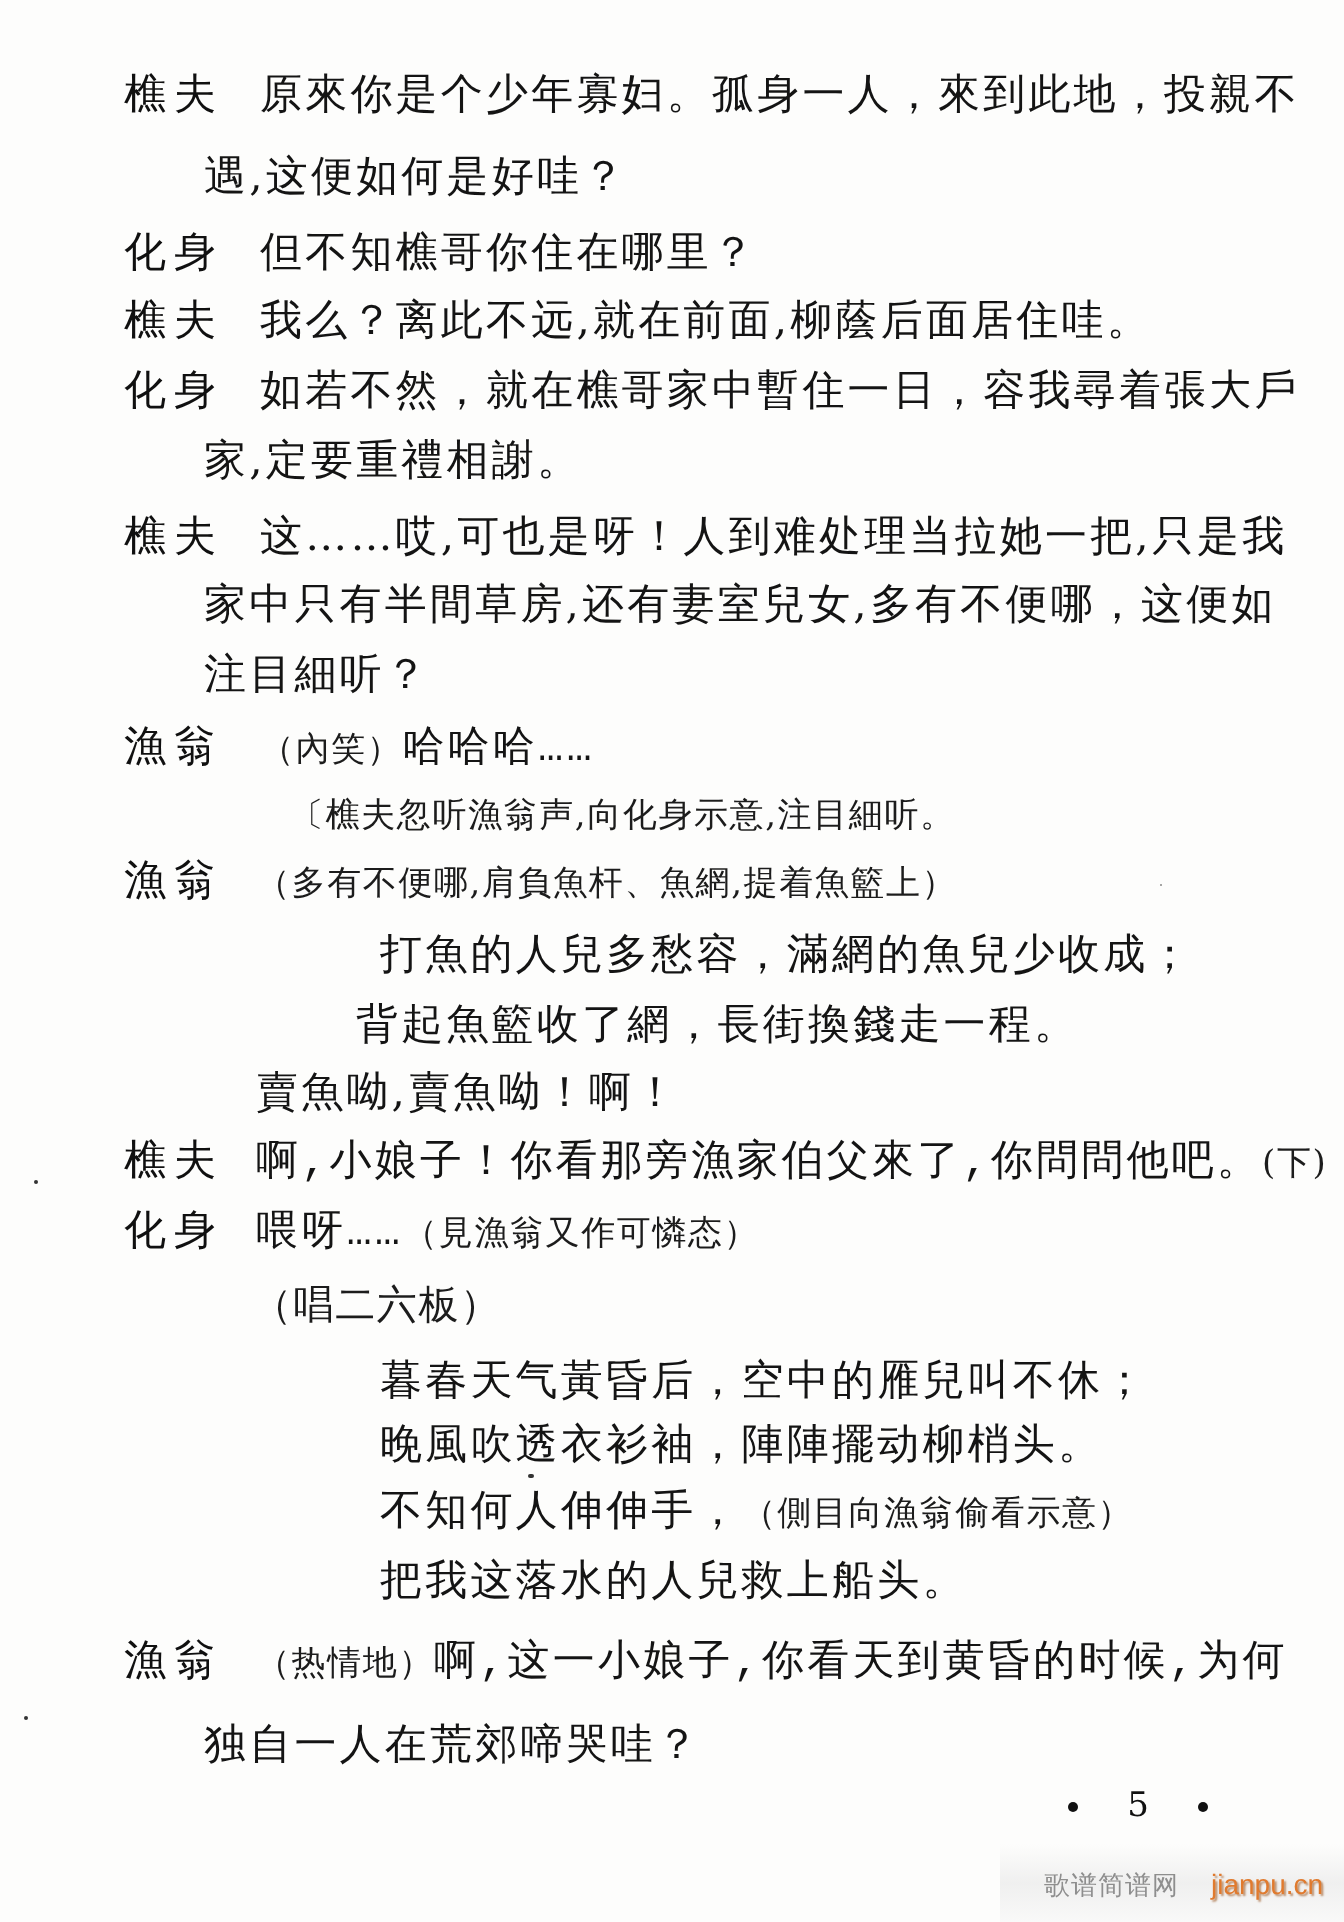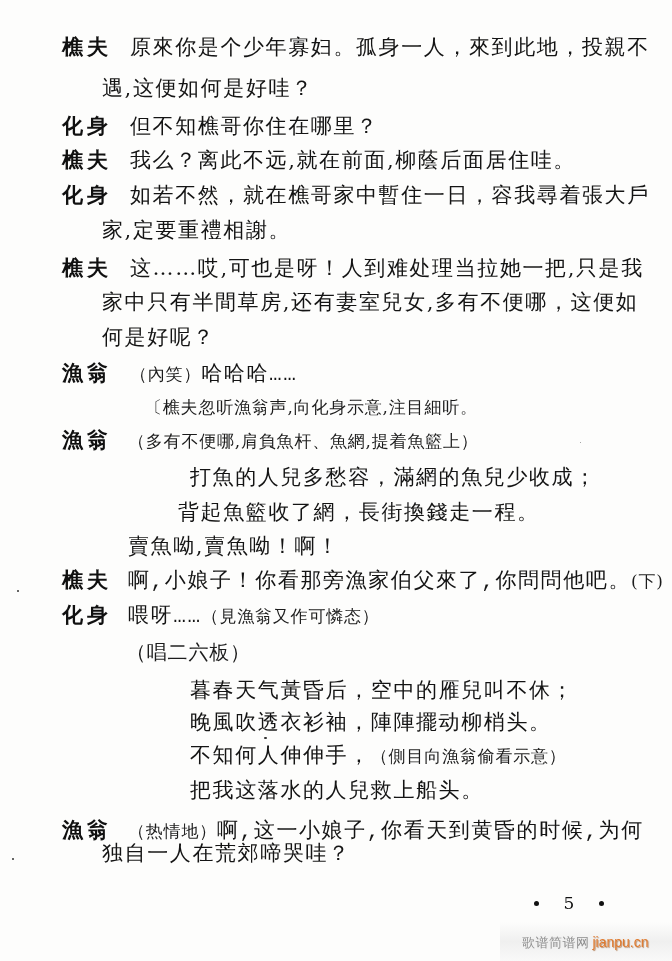--- a/index.html
+++ b/index.html
@@ -10,40 +10,40 @@
     font-family: "DejaVu Serif", "Liberation Serif", serif;
   }
   .line {
     position: absolute; white-space: nowrap;
     height: 26px; line-height: 26px;
     font-size: 21px; letter-spacing: 1.6px;
   }
   .spk {
     position: absolute; white-space: nowrap;
     height: 26px; line-height: 26px;
-    left: 62px; font-size: 21px; letter-spacing: 4px; font-weight: bold; color: #101010;
+    left: 62px; font-size: 21px; letter-spacing: 4px; font-weight: normal; color: #101010;
   }
   .dir { font-size: 17px; letter-spacing: 0.8px; color: #1c1c1c; }
   .txt { font-size: 21px; letter-spacing: 1.6px; font-family: Liberation Mono, monospace; }
   .pagenum {
     position: absolute; left: 534px; top: 892px; width: 70px; height: 22px;
     display: flex; align-items: center; justify-content: space-between;
     font-size: 17px; color: #111;
   }
   .bullet { width: 5px; height: 5px; border-radius: 50%; background: #111; display: inline-block; }
   .wm-band {
     position: absolute; left: 500px; top: 922px; width: 172px; height: 39px;
     background: linear-gradient(to bottom, rgba(240,240,240,0) 0%, rgba(236,236,236,0.8) 50%, rgba(240,240,240,0.3) 100%);
   }
   .wm {
     position: absolute; left: 522px; top: 933px; white-space: nowrap;
     font-size: 13px; line-height: 18px;
   }
   .wm-cn { color: #8e8e8e; font-family: Liberation Sans, sans-serif; letter-spacing: 0.5px; }
-  .wm-en { font-family: "Liberation Sans", sans-serif; font-size: 14px; margin-left: 3px; text-shadow: 1px 1px 1px #b98d6a; }
+  .wm-en { font-family: "Liberation Sans", sans-serif; font-size: 14px; margin-left: 16px; text-shadow: 1px 1px 1px #b98d6a; }
   .speck { position: absolute; width: 2px; height: 2px; background: #333; border-radius: 1px; }
 </style>
 </head>
 <body>
 
 <div class="spk" style="top:34px">樵夫</div>
 <div class="line" style="top:34px;left:130px">原來你是个少年寡妇。孤身一人，來到此地，投親不</div>
 
 <div class="line" style="top:75px;left:102px">遇,这便如何是好哇？</div>
 
@@ -56,21 +56,21 @@
 <div class="spk" style="top:182px">化身</div>
 <div class="line" style="top:182px;left:130px">如若不然，就在樵哥家中暫住一日，容我尋着張大戶</div>
 
 <div class="line" style="top:217px;left:102px">家,定要重禮相謝。</div>
 
 <div class="spk" style="top:255px">樵夫</div>
 <div class="line" style="top:255px;left:130px">这……哎,可也是呀！人到难处理当拉她一把,只是我</div>
 
 <div class="line" style="top:289px;left:102px">家中只有半間草房,还有妻室兒女,多有不便哪，这便如</div>
 
-<div class="line" style="top:324px;left:102px">何是好呢？</div>
+<div class="line" style="top:324px;left:102px">注目細听？</div>
 
 <div class="spk" style="top:360px">漁翁</div>
 <div class="line" style="top:360px;left:130px">
   <span class="dir">（內笑）</span><span class="txt">哈哈哈……</span>
 </div>
 
 <div class="line" style="top:393px;left:145px">
   <span class="dir">〔樵夫忽听漁翁声,向化身示意,注目細听。</span>
 </div>
 
@@ -107,21 +107,21 @@
   <span class="txt">不知何人伸伸手，</span><span class="dir">（側目向漁翁偷看示意）</span>
 </div>
 
 <div class="line" style="top:777px;left:190px">把我这落水的人兒救上船头。</div>
 
 <div class="spk" style="top:817px">漁翁</div>
 <div class="line" style="top:817px;left:128px">
   <span class="dir">（热情地）</span><span class="txt">啊,这一小娘子,你看天到黄昏的时候,为何</span>
 </div>
 
-<div class="line" style="top:840px;left:102px">独自一人在荒郊啼哭哇？</div>
+<div class="line" style="top:859px;left:102px">独自一人在荒郊啼哭哇？</div>
 
 <div class="pagenum">
   <span class="bullet"></span>
   <span>5</span>
   <span class="bullet"></span>
 </div>
 
 <div class="wm-band"></div>
 <div class="wm">
   <span class="wm-cn">歌谱简谱网</span><span class="wm-en" style="color:#e07a2e">jianpu.cn</span>

